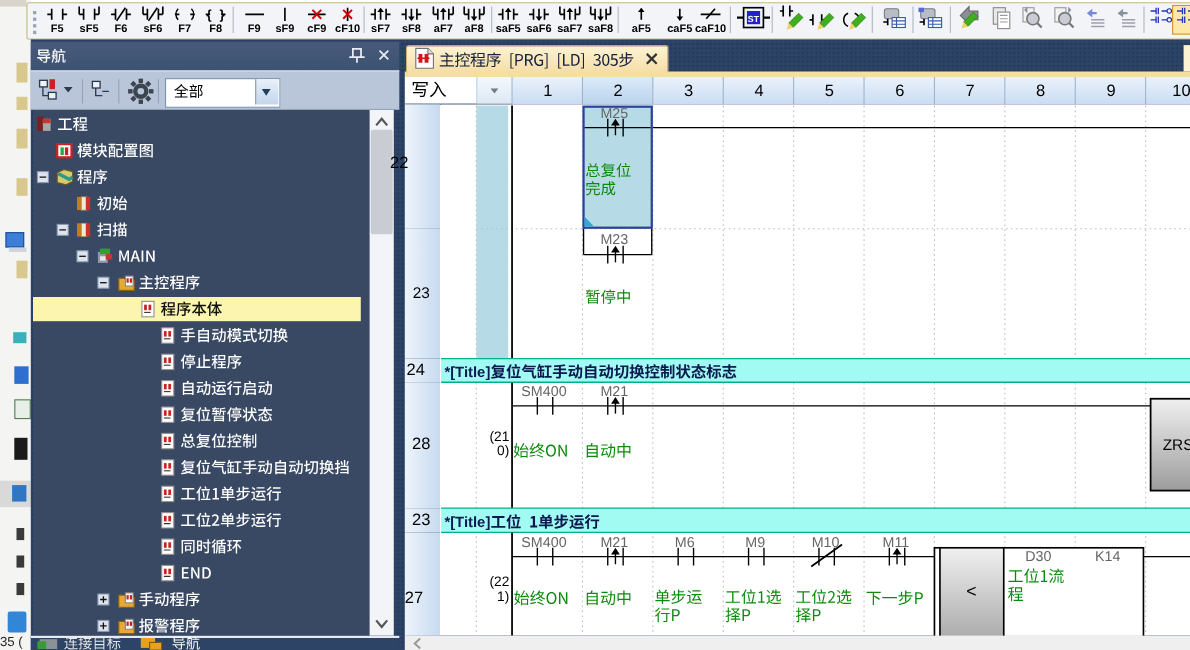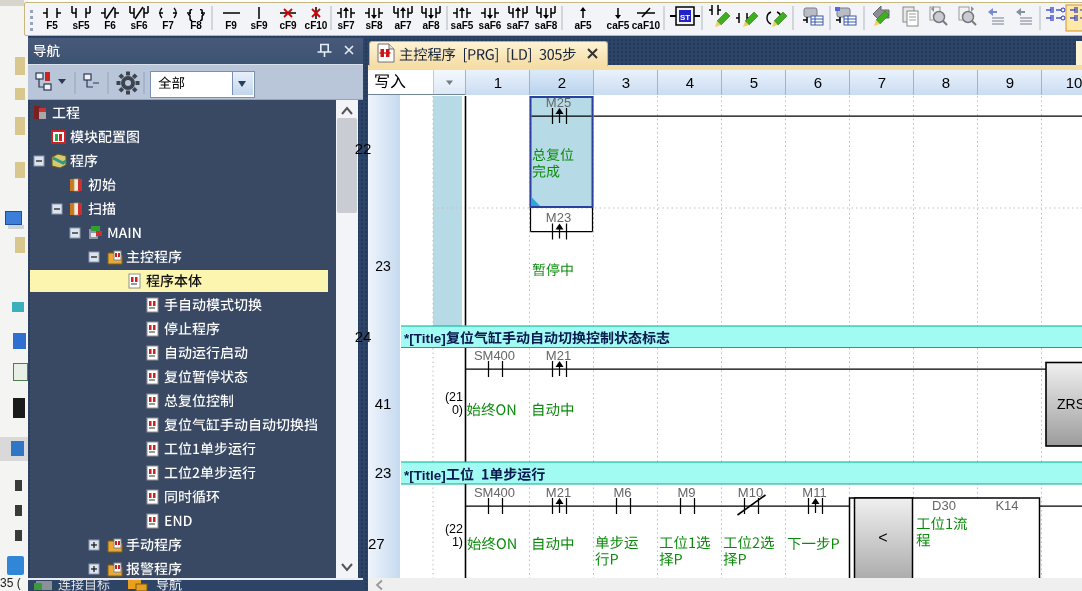--- a/index.html
+++ b/index.html
@@ -451,23 +451,23 @@
 <div class="abs" style="left:785px;top:70px;width:64px;height:25px;background:linear-gradient(180deg,#eaf2fc,#cadcf2);border-left:1px solid #9db4cc;color:#000;font-size:15px;text-align:center;line-height:25px">6</div>
 <div class="abs" style="left:849px;top:70px;width:64px;height:25px;background:linear-gradient(180deg,#eaf2fc,#cadcf2);border-left:1px solid #9db4cc;color:#000;font-size:15px;text-align:center;line-height:25px">7</div>
 <div class="abs" style="left:913px;top:70px;width:64px;height:25px;background:linear-gradient(180deg,#eaf2fc,#cadcf2);border-left:1px solid #9db4cc;color:#000;font-size:15px;text-align:center;line-height:25px">8</div>
 <div class="abs" style="left:977px;top:70px;width:64px;height:25px;background:linear-gradient(180deg,#eaf2fc,#cadcf2);border-left:1px solid #9db4cc;color:#000;font-size:15px;text-align:center;line-height:25px">9</div>
 <div class="abs" style="left:1041px;top:70px;width:64px;height:25px;background:linear-gradient(180deg,#eaf2fc,#cadcf2);border-left:1px solid #9db4cc;color:#000;font-size:15px;text-align:center;line-height:25px">10</div>
 <div class="abs" style="left:368px;top:95px;width:32px;height:113px;background:linear-gradient(90deg,#eef4fc,#c6daf0);border-right:1px solid #1c1c1c"></div>
 <div class="abs" style="left:348px;top:140px;width:30px;height:18px;color:#000;font-size:15px;text-align:center;line-height:18px">22</div>
 <div class="abs" style="left:368px;top:208px;width:32px;height:118px;background:linear-gradient(90deg,#eef4fc,#c6daf0);border-right:1px solid #1c1c1c"></div>
 <div class="abs" style="left:368px;top:257px;width:30px;height:18px;color:#000;font-size:14px;text-align:center;line-height:18px">23</div>
 <div class="abs" style="left:368px;top:326px;width:32px;height:22px;background:linear-gradient(90deg,#eef4fc,#c6daf0);border-right:1px solid #1c1c1c"></div>
-<div class="abs" style="left:348px;top:327.5px;width:30px;height:18px;color:#000;font-size:15px;text-align:center;line-height:18px">24</div>
+<div class="abs" style="left:363px;top:327.5px;width:30px;height:18px;color:#000;font-size:15px;text-align:center;line-height:18px">24</div>
 <div class="abs" style="left:368px;top:348px;width:32px;height:114px;background:linear-gradient(90deg,#eef4fc,#c6daf0);border-right:1px solid #1c1c1c"></div>
-<div class="abs" style="left:368px;top:395px;width:30px;height:18px;color:#000;font-size:15px;text-align:center;line-height:18px">41</div>
+<div class="abs" style="left:368px;top:395px;width:30px;height:18px;color:#000;font-size:15px;text-align:center;line-height:18px">28</div>
 <div class="abs" style="left:368px;top:462px;width:32px;height:22px;background:linear-gradient(90deg,#eef4fc,#c6daf0);border-right:1px solid #1c1c1c"></div>
 <div class="abs" style="left:368px;top:463.5px;width:30px;height:18px;color:#000;font-size:15px;text-align:center;line-height:18px">23</div>
 <div class="abs" style="left:368px;top:484px;width:32px;height:94px;background:linear-gradient(90deg,#eef4fc,#c6daf0);border-right:1px solid #1c1c1c"></div>
 <div class="abs" style="left:368px;top:535px;width:30px;height:18px;color:#000;font-size:15px;text-align:left;line-height:18px">27</div>
 <svg class="abs" style="left:400px;top:95px" width="682" height="483">
     <rect x="0" y="0" width="682" height="483" fill="#ffffff"></rect>
     <rect x="33" y="1" width="29" height="230" fill="#b6dbe7"></rect>
     <line x1="33" y1="1" x2="33" y2="483" stroke="#bfbfbf" stroke-width="1" stroke-dasharray="1.5,3"></line>
     <line x1="65.5" y1="1" x2="65.5" y2="483" stroke="#bfbfbf" stroke-width="1" stroke-dasharray="1.5,3"></line>
     <line x1="129.5" y1="1" x2="129.5" y2="483" stroke="#bfbfbf" stroke-width="1" stroke-dasharray="1.5,3"></line>

